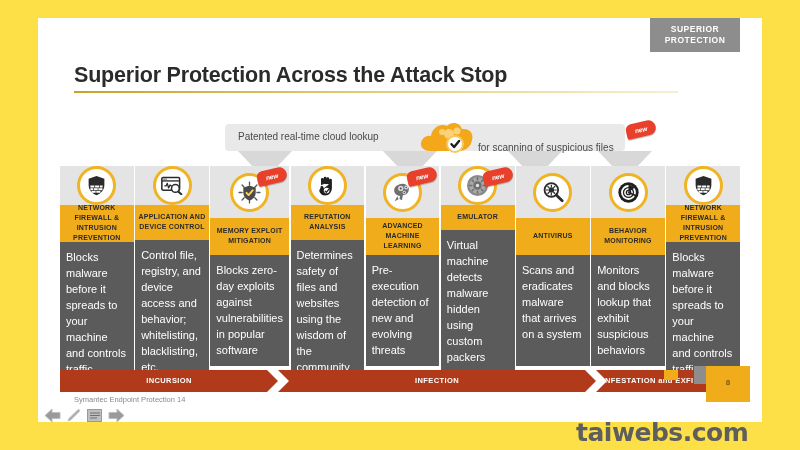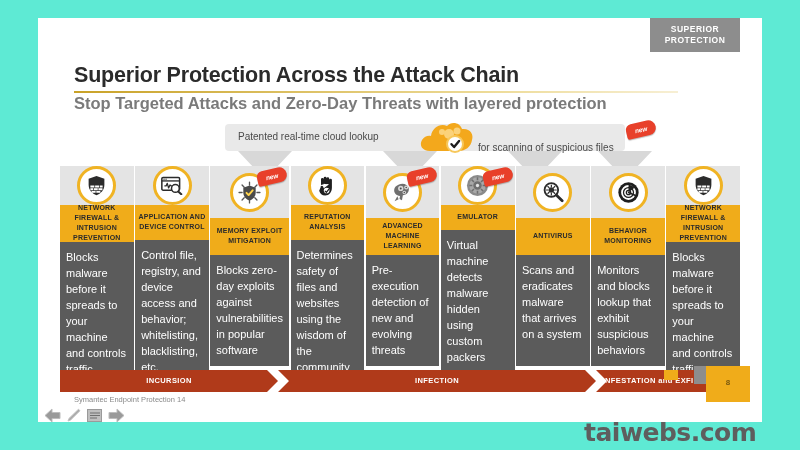--- a/index.html
+++ b/index.html
@@ -1,19 +1,19 @@
 <!DOCTYPE html>
 <html><head>
 <meta charset="utf-8">
 <style>
   html,body{margin:0;padding:0;background:#000;}
   body{width:800px;height:450px;overflow:hidden;
        font-family:"Liberation Sans","DejaVu Sans",sans-serif;}
 
-  #stage{position:relative;width:800px;height:450px;background:#5eead4;}
+  #stage{position:relative;width:800px;height:450px;background:#fde047;}
 
   
   #slide{position:absolute;left:38px;top:18px;width:724px;height:404px;
          background:#ffffff;overflow:hidden;}
 
   
   #corner-badge{position:absolute;right:22px;top:0px;width:90px;height:34px;
         background:#8d8d8d;color:#fff;display:flex;flex-direction:column;
         align-items:center;justify-content:center;
         font-size:8.5px;font-weight:bold;letter-spacing:.5px;line-height:1.25;}
@@ -81,37 +81,36 @@
   
   #footer-label{position:absolute;left:36px;top:377px;font-size:7.5px;color:#8a8a8a;}
 
   
   #navbar{position:absolute;left:44px;top:408px;display:flex;align-items:center;gap:5px;}
   #navbar svg{display:block;}
 
   
   #watermark{position:absolute;left:576px;top:418px;font-size:25px;
         font-weight:bold;color:#5e5e5e;letter-spacing:-.5px;
-        font-family:"DejaVu Sans",sans-serif;margin-left:8px;}
+        font-family:"DejaVu Sans",sans-serif;}
 </style>
 </head>
 <body>
 
 <div id="stage">
 
   <div id="slide">
 
     <div id="corner-badge">
       <span>SUPERIOR</span>
       <span>PROTECTION</span>
     </div>
 
-    <div id="title">Superior Protection Across the Attack Chain</div>
+    <div id="title">Superior Protection Across the Attack Stop</div>
     <div id="title-rule"></div>
-    <div id="subtitle">Stop Targeted Attacks and Zero-Day Threats with layered protection</div>
 
     <div id="banner"></div>
     <div id="banner-left">Patented real-time cloud lookup</div>
     <div id="banner-right">for scanning of suspicious files</div>
 
     <div id="cloud-wrap">
       <svg width="62" height="44" viewBox="0 0 62 44">
         <path d="M14 34 C6 34 3 28 6 23 C8 19 13 18 15 19 C16 11 24 6 31 9 C35 4 44 5 46 12 C54 11 58 17 56 23 C55 30 49 34 43 34 Z" fill="#f3a81c"></path>
         <circle cx="33" cy="17" r="5" fill="#fbd27a"></circle>
         <circle cx="41" cy="14" r="3.5" fill="#fbd27a"></circle>

